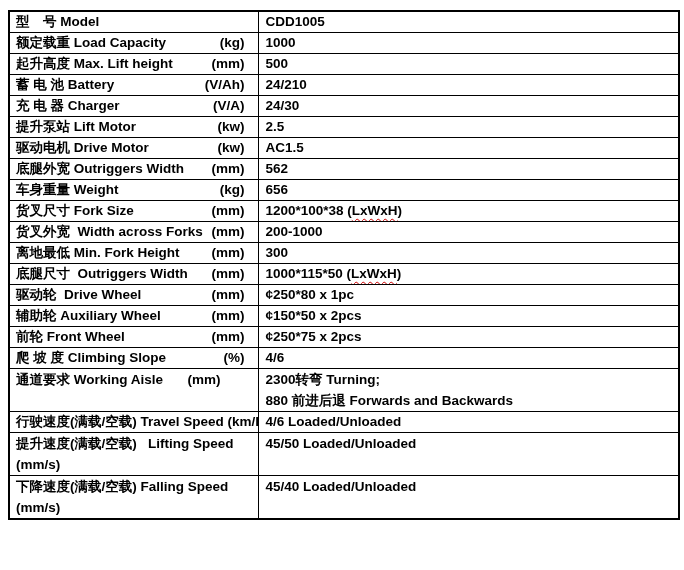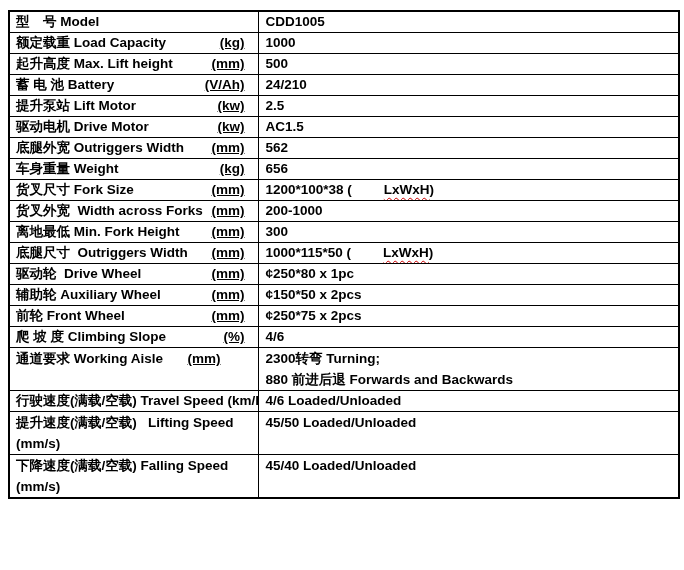--- a/index.html
+++ b/index.html
@@ -43,32 +43,31 @@
   tr.tall td { line-height: 20.5px; }
   td.lc { padding-left: 6px; padding-right: 13px; }
   td.vc { padding-left: 7px; }
   .l1 {
     display: flex;
     justify-content: space-between;
     align-items: baseline;
     text-align: right;
   }
   .lbl  { white-space: pre; }
-  .unit { white-space: nowrap; flex: 0 0 auto; padding-left: 6px; text-decoration: underline; }
+  .unit { white-space: nowrap; flex: 0 0 auto; padding-left: 6px; }
   .unit.gap { margin-right: 24px; }
   .l2 { white-space: pre; }
   .vl { white-space: pre; }
   .sq {
     text-decoration-line: underline;
     text-decoration-style: wavy;
     text-decoration-color: var(--sq-color, #cc0000);
     text-decoration-thickness: 1px;
     text-underline-offset: 3px;
     text-decoration-skip-ink: none;
-    margin-left: 32px;
   }
 </style>
 </head>
 <body>
 
 <div class="page">
   <table class="spec">
     <colgroup>
       <col class="c1">
       <col class="c2">
@@ -113,20 +112,31 @@
               <span class="unit">(V/Ah)</span>
             </div>
           </td>
           <td class="vc">
             <div class="vl"><span>24/210</span></div>
           </td>
         </tr>
         <tr class="single">
           <td class="lc">
             <div class="l1">
+              <span class="lbl"><span>充 电 器 Charger</span></span>
+              <span class="unit">(V/A)</span>
+            </div>
+          </td>
+          <td class="vc">
+            <div class="vl"><span>24/30</span></div>
+          </td>
+        </tr>
+        <tr class="single">
+          <td class="lc">
+            <div class="l1">
               <span class="lbl"><span>提升泵站 Lift Motor</span></span>
               <span class="unit">(kw)</span>
             </div>
           </td>
           <td class="vc">
             <div class="vl"><span>2.5</span></div>
           </td>
         </tr>
         <tr class="single">
           <td class="lc">

